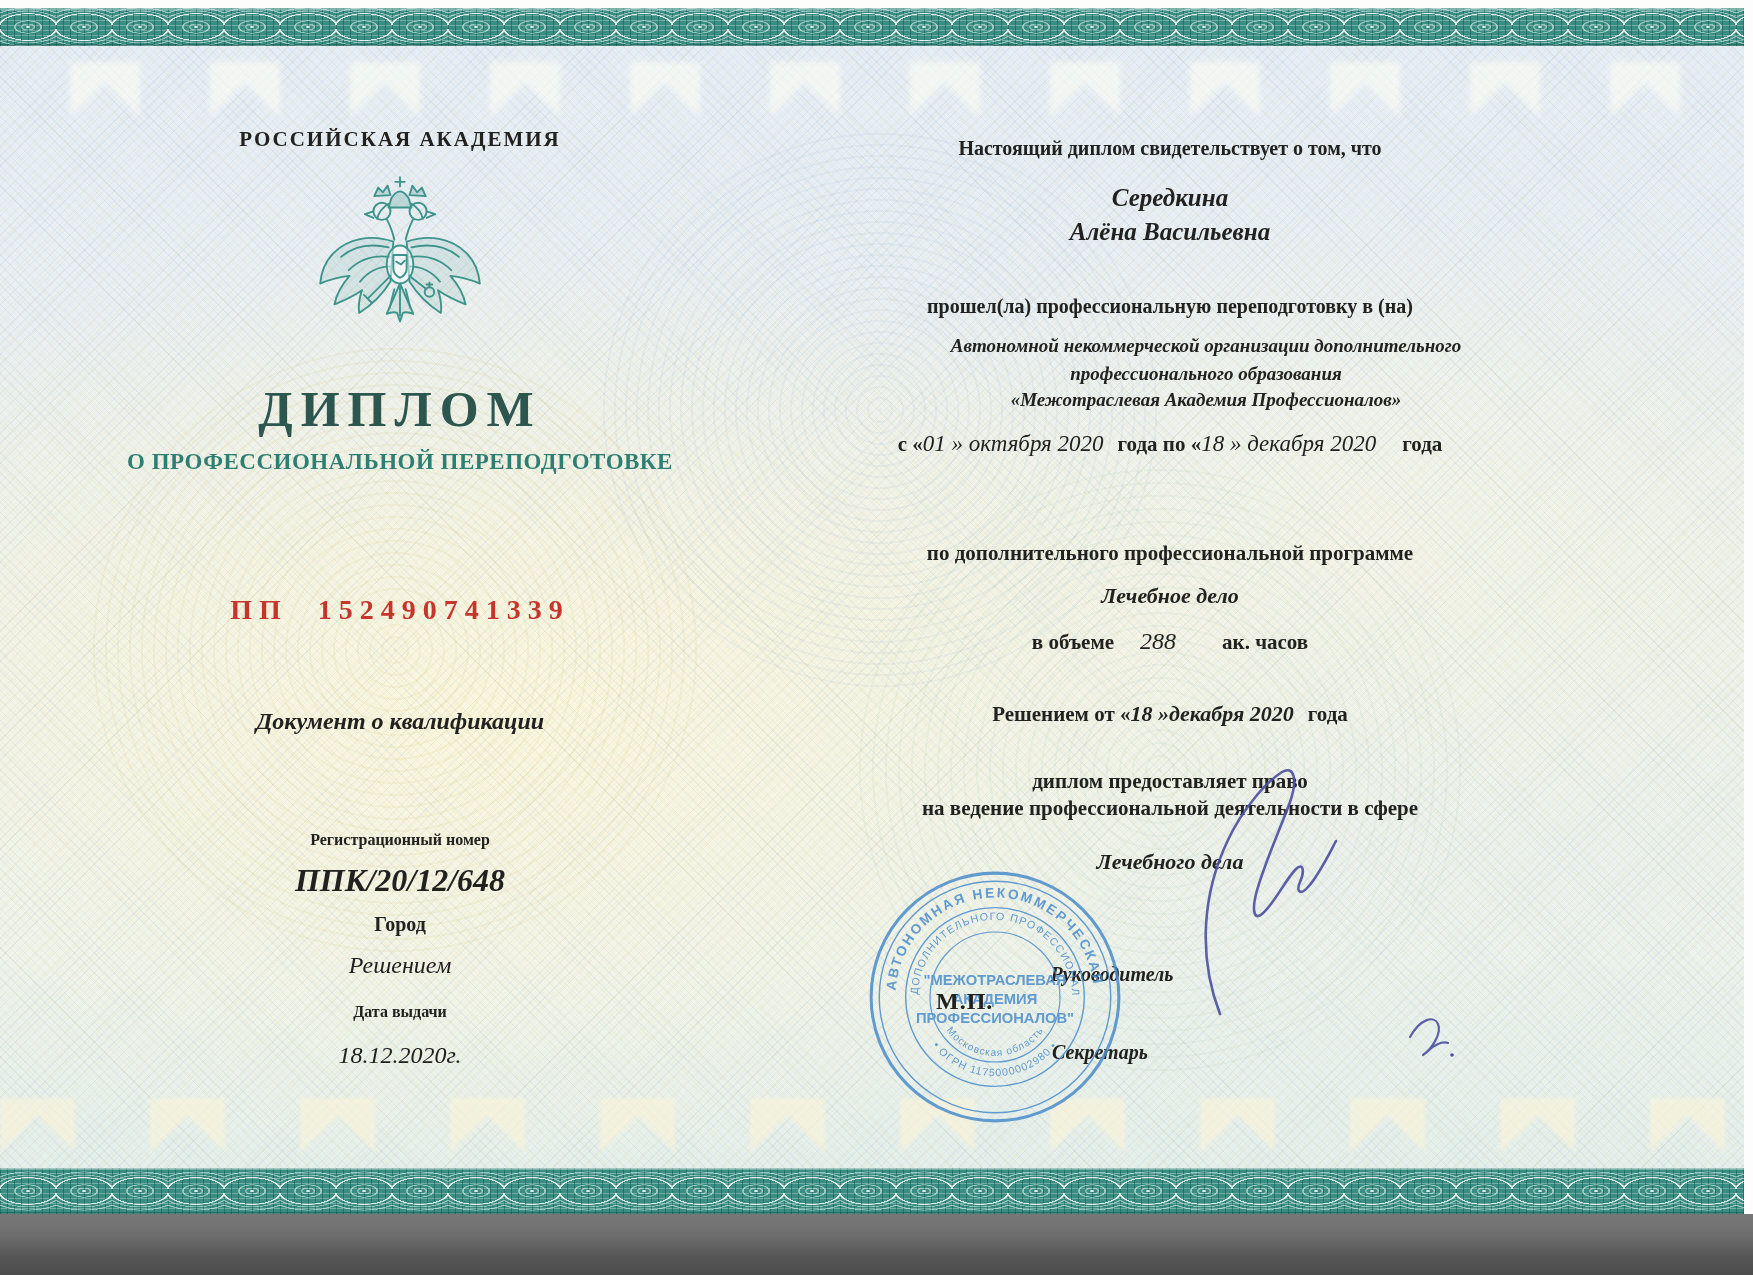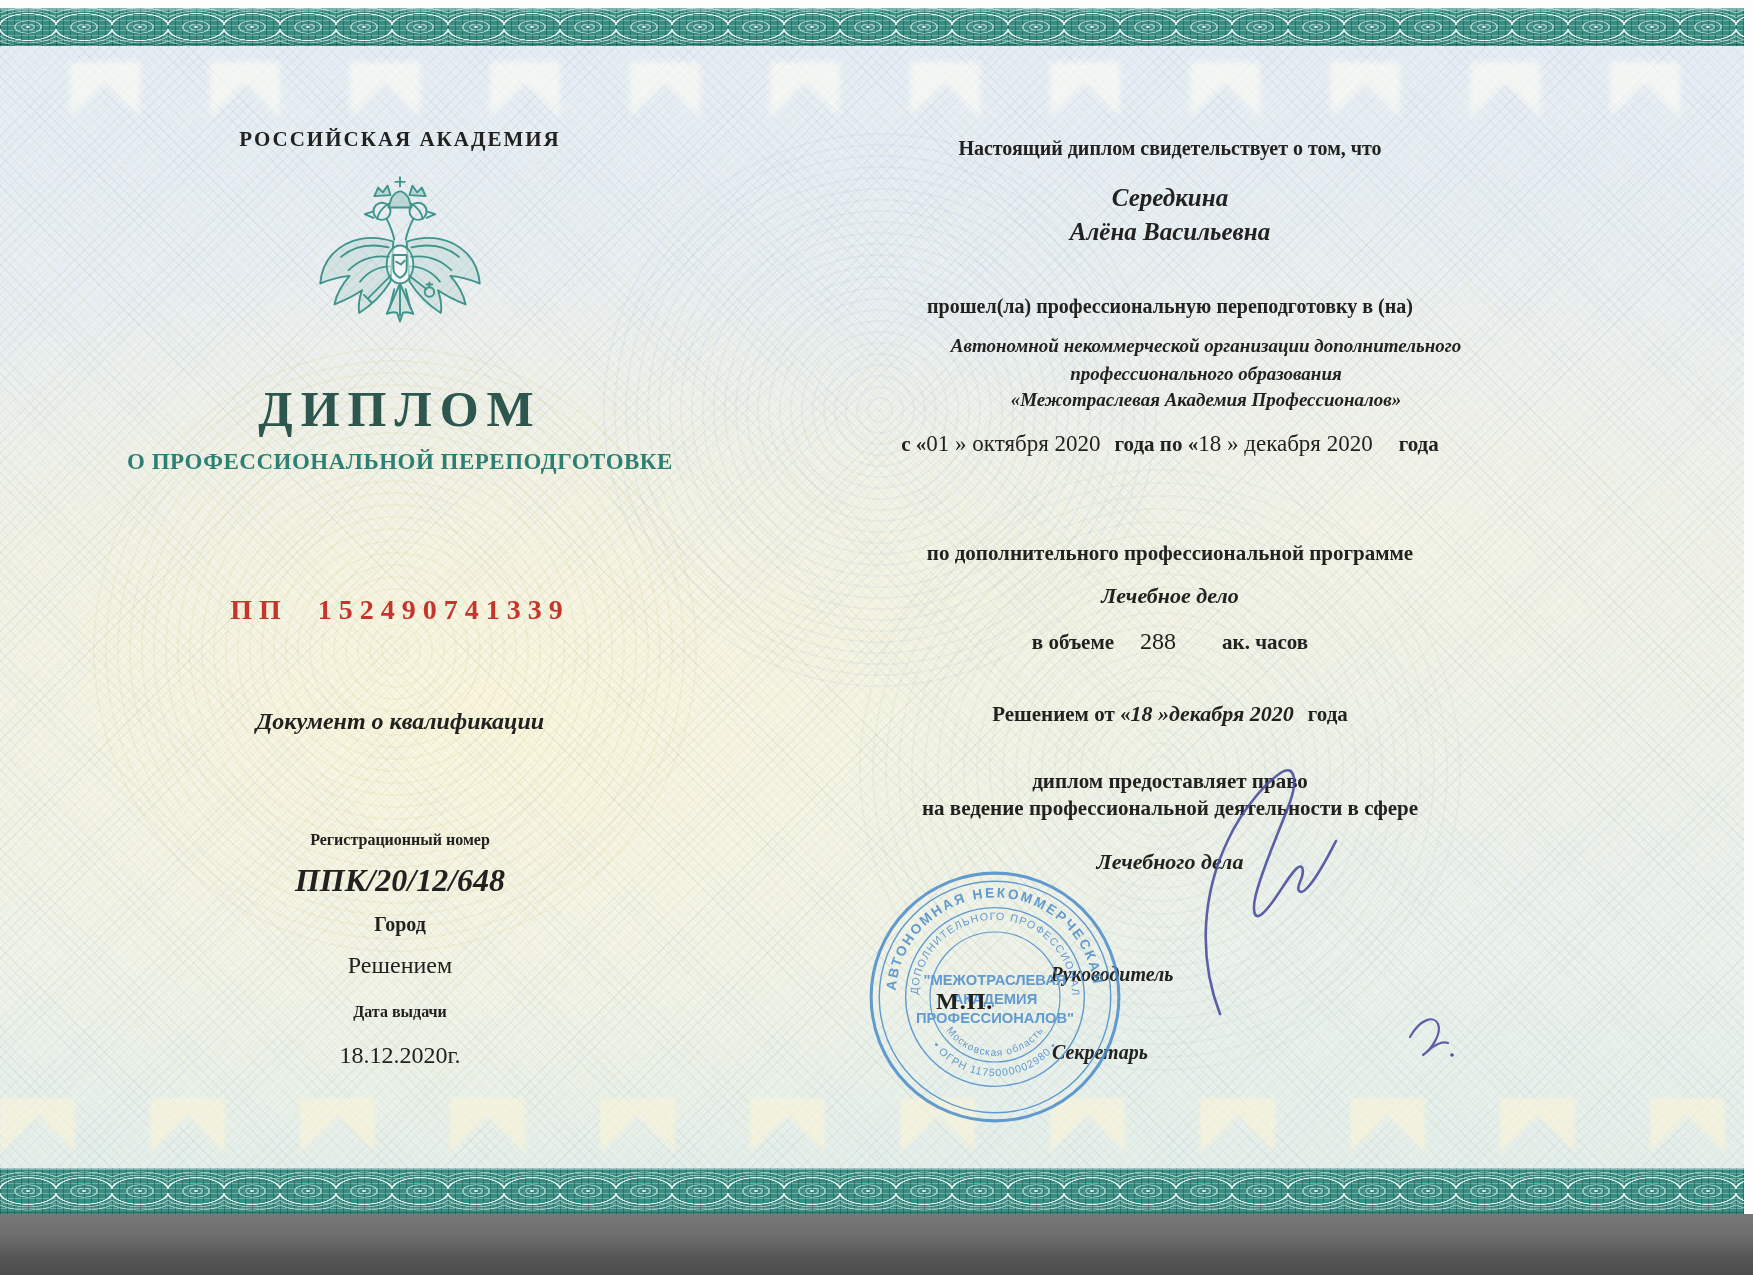--- a/index.html
+++ b/index.html
@@ -59,21 +59,21 @@
   .band-bottom{top:1168px;height:46px}
   .edge-top{position:absolute;left:0;top:0;width:100%;height:8px;background:#fdfdfc}
   .edge-right{position:absolute;right:0;top:0;width:9px;height:1214px;background:#fcfdfc}
   .scanner-edge{
     position:absolute;left:0;top:1214px;width:100%;height:61px;
     background:linear-gradient(180deg,#787878 0%,#6e6e6e 35%,#565656 70%,#4c4c4c 100%);
   }
   
   .c{position:absolute;text-align:center;line-height:1.25}
   .lbl{font-weight:bold}
-  .it{}
+  .it{font-style:italic}
   .bi{font-weight:bold;font-style:italic}
   .teal-title{color:#2d564f}
   .teal-sub{color:#2e7f73}
   .red{color:#c6352c}
   .shift-r{transform:translateX(36px)}
   .gap-md{display:inline-block;width:26px}
   .gap-lg{display:inline-block;width:46px}
   .gap-sm{display:inline-block;width:14px}
   
   .stamp{position:absolute;left:863px;top:865px;width:264px;height:264px;opacity:.85}

